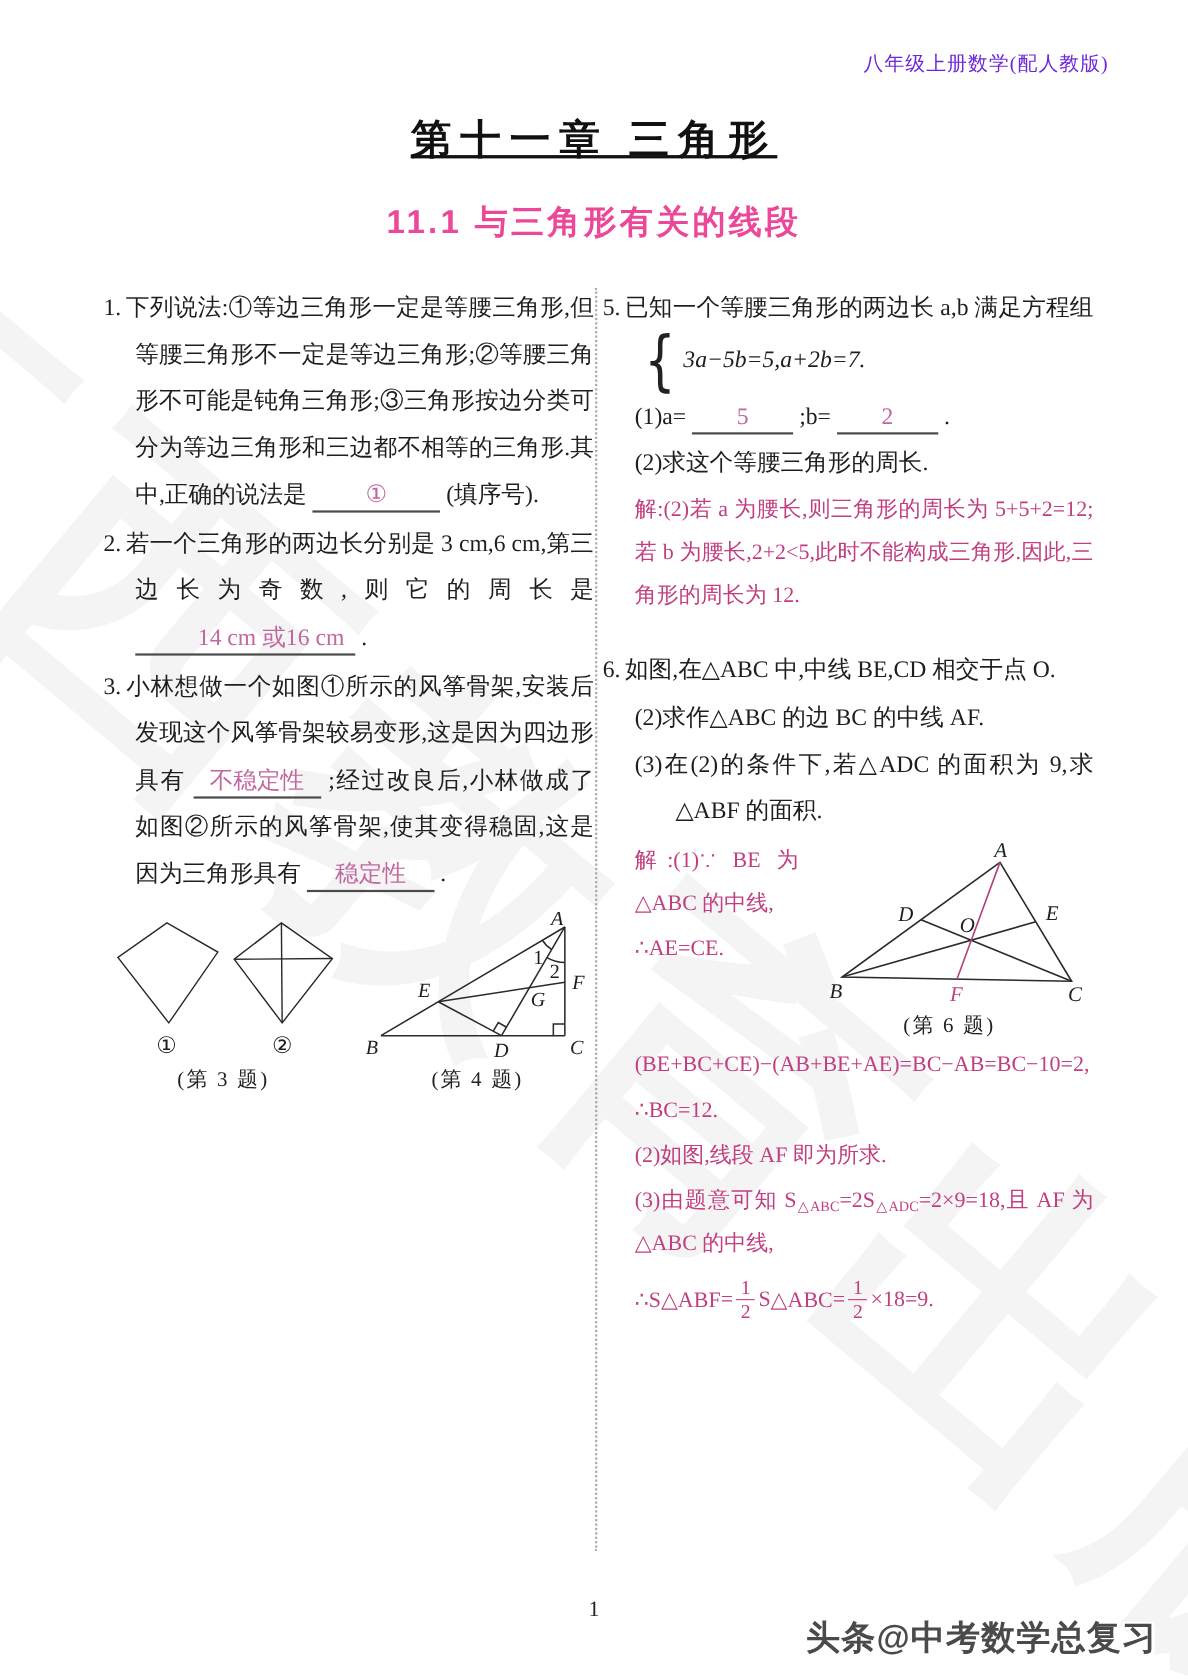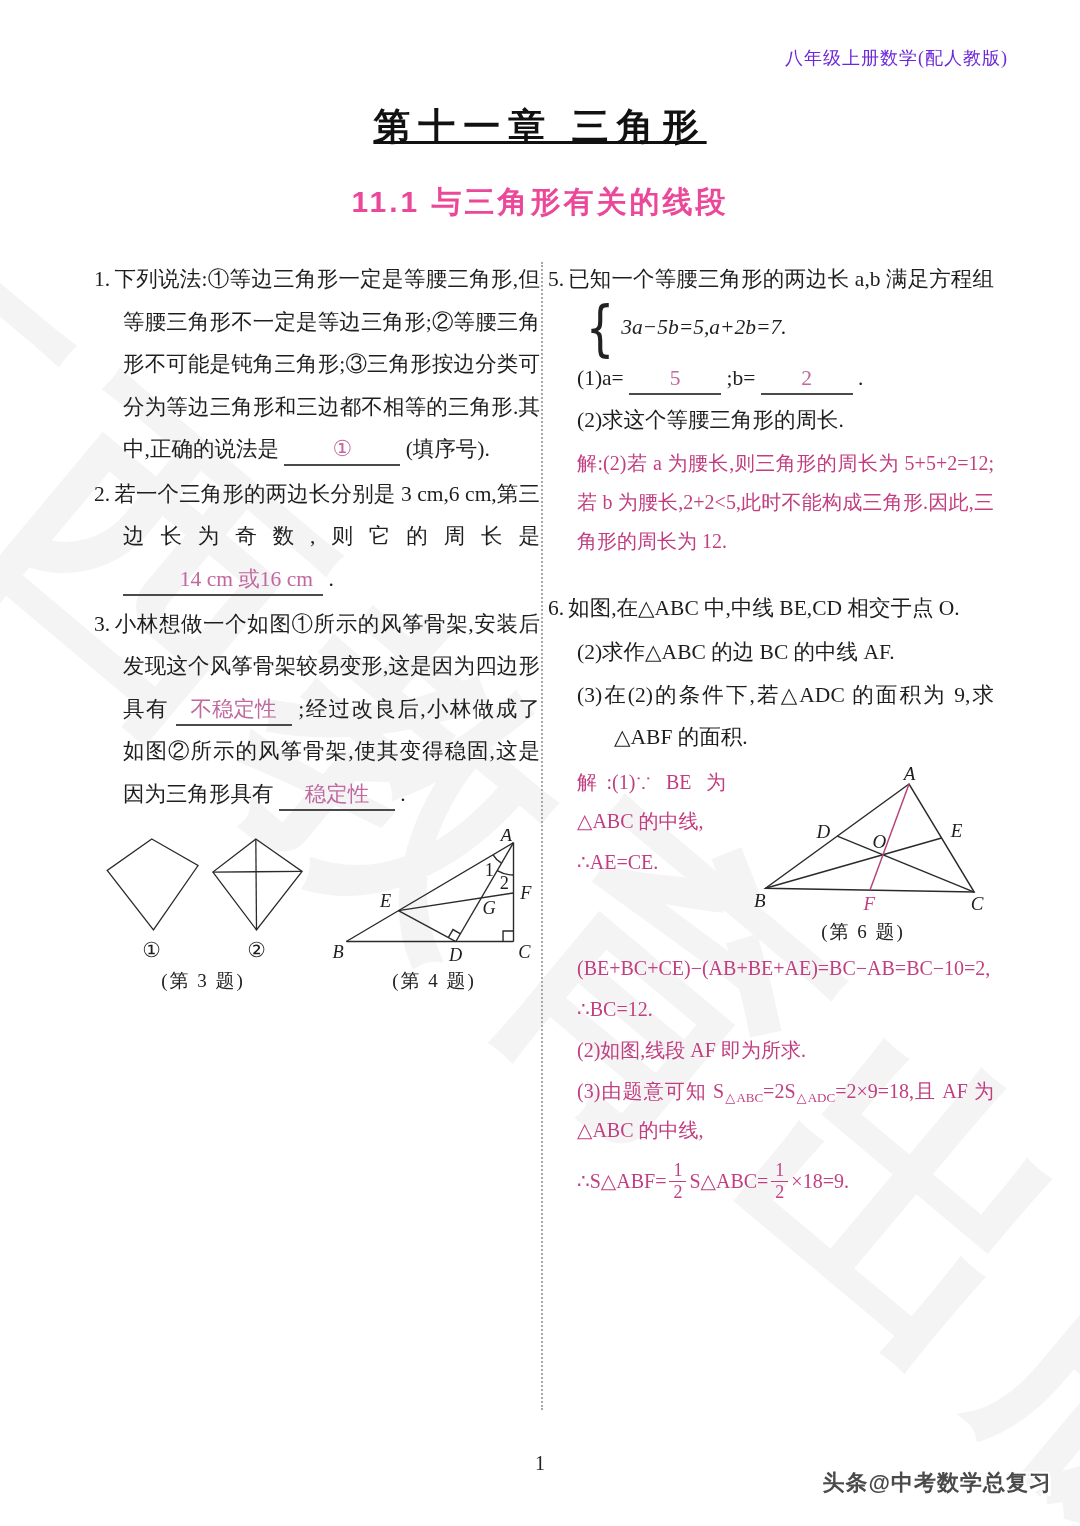--- a/index.html
+++ b/index.html
@@ -13,21 +13,21 @@
     position:absolute;left:-120px;top:140px;z-index:0;
     font-size:300px;font-weight:bold;line-height:1;
     color:rgba(100,100,110,0.07);
     white-space:nowrap;letter-spacing:30px;
     transform:rotate(40deg);transform-origin:left top;
     font-family:"Liberation Sans",sans-serif;
     pointer-events:none;
   }
   .wm-footer{
     position:absolute;right:28px;top:1468px;z-index:3;
-    font-size:22px;font-weight:bold;color:#4a4a4a;
+    font-size:31px;font-weight:bold;color:#4a4a4a;
     font-family:"Liberation Sans",sans-serif;
     text-shadow:2px 2px 0 #fff,-2px -2px 0 #fff,2px -2px 0 #fff,-2px 2px 0 #fff,3px 3px 0 #fff;
     letter-spacing:1px;
   }
   
   .page-inner{position:relative;z-index:1;}
   .hdr{position:absolute;top:46px;right:72px;font-size:18px;letter-spacing:1px;color:#6d28d9;}
   .chapter{position:absolute;top:102px;left:0;width:100%;text-align:center;
     font-size:37px;font-weight:bold;letter-spacing:8px;
     font-family:"Liberation Sans",sans-serif;color:#111;text-decoration:underline;}

